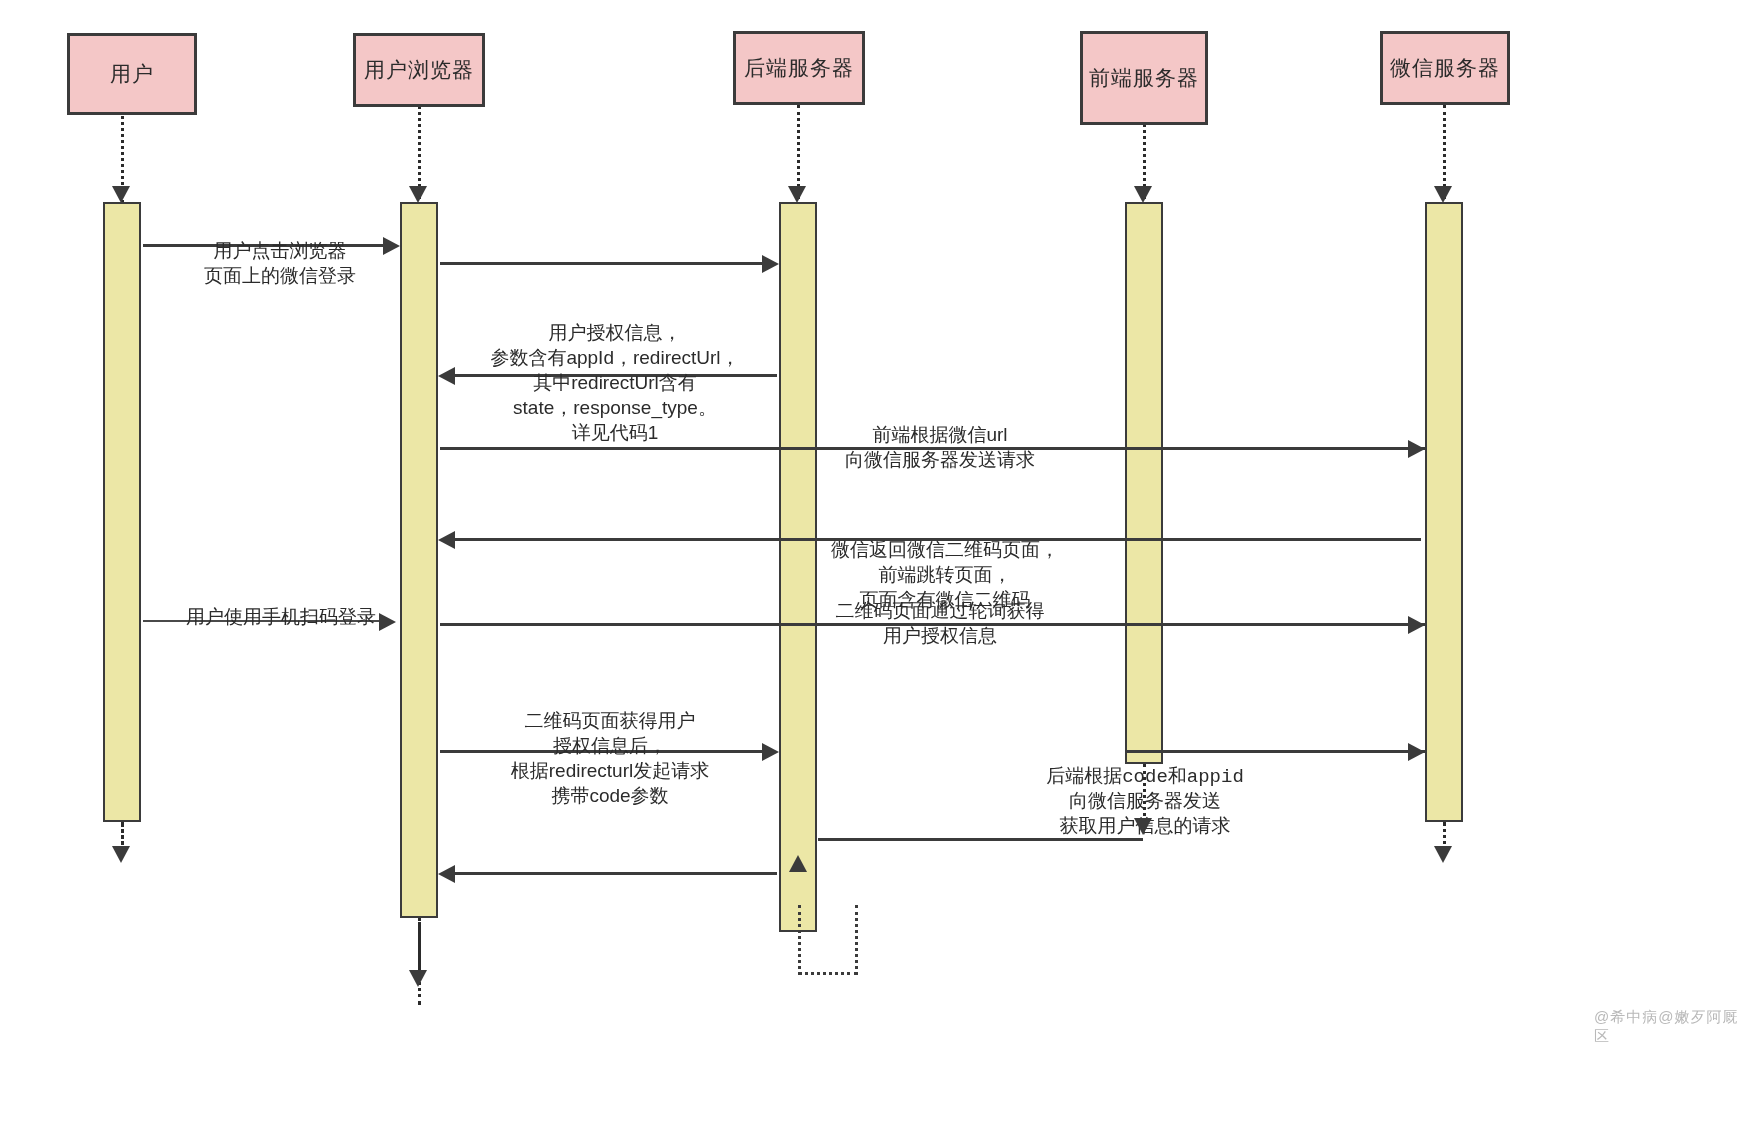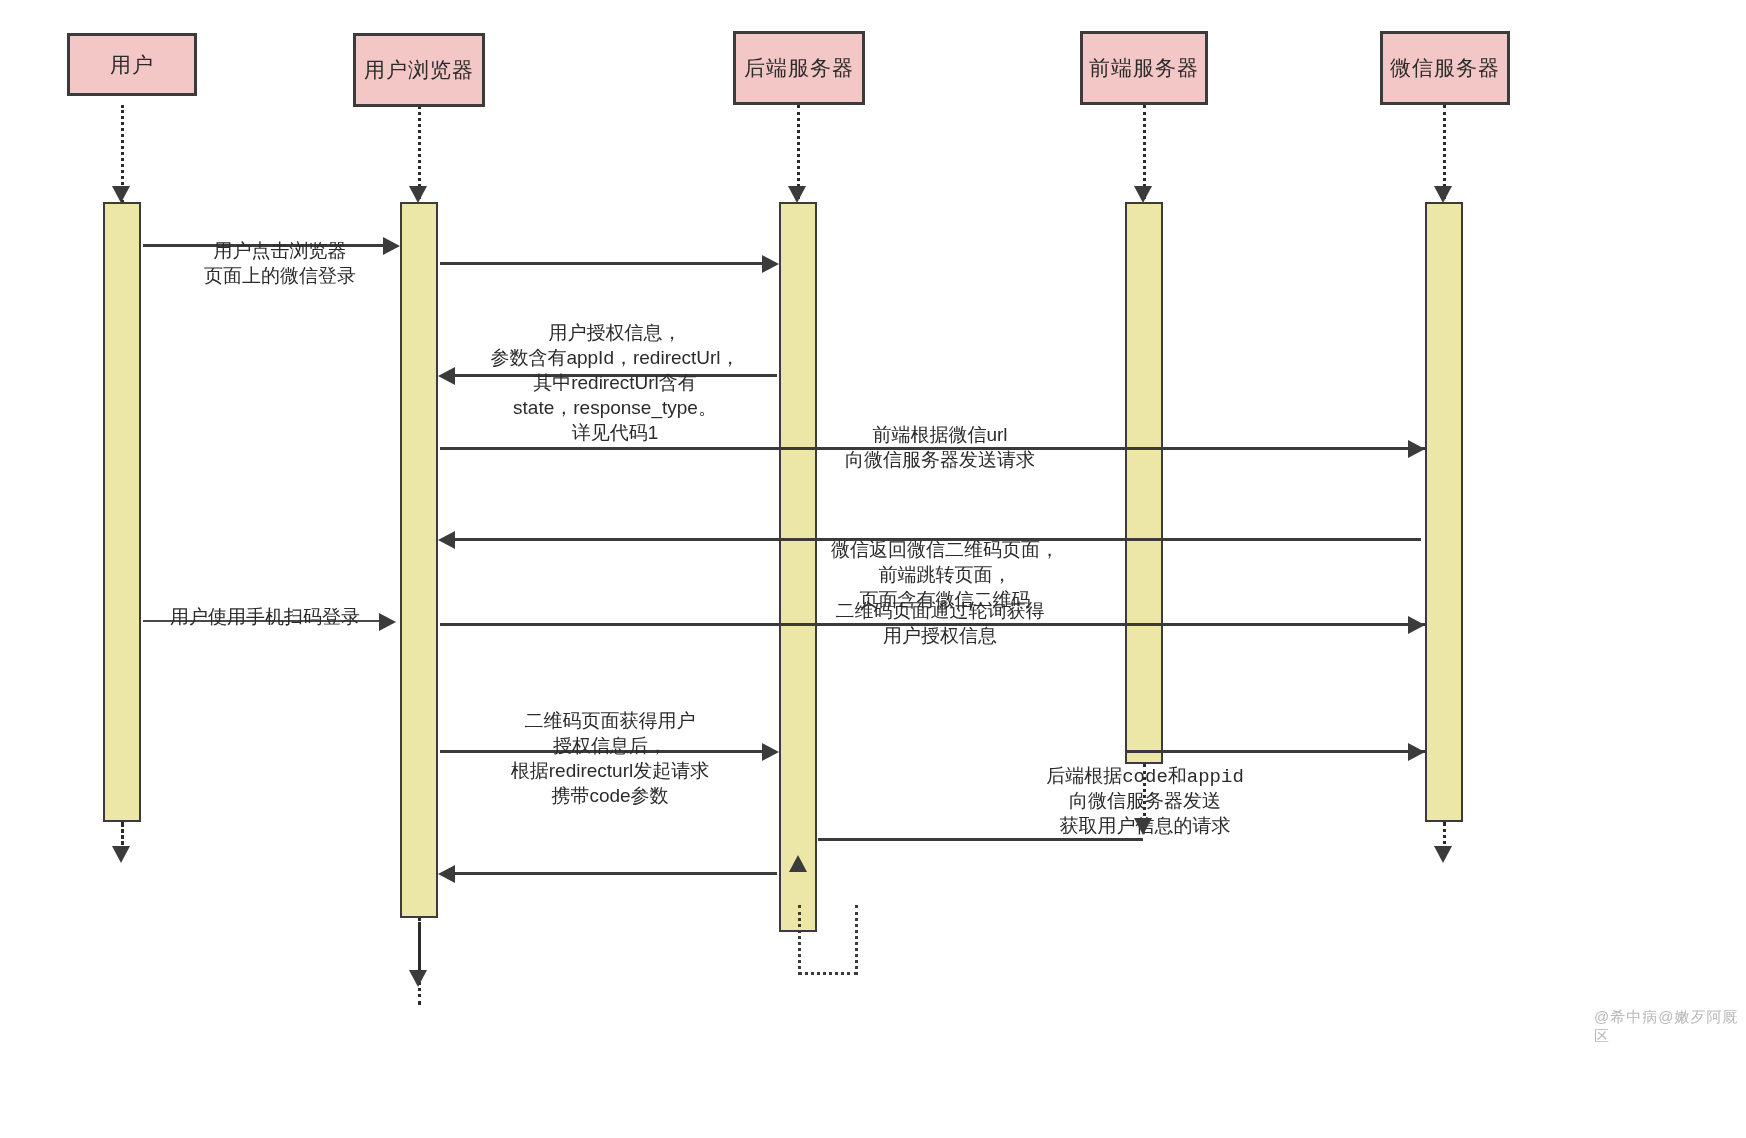--- a/index.html
+++ b/index.html
@@ -127,30 +127,30 @@
   <div class="arrow-head down" style="left:788px; top:186px;"></div>
   <div class="arrow-head down" style="left:1134px; top:186px;"></div>
   <div class="arrow-head down" style="left:1434px; top:186px;"></div>
 
   <div class="activation" style="left:103px;  top:202px; width:38px; height:620px;"></div>
   <div class="activation" style="left:400px;  top:202px; width:38px; height:716px;"></div>
   <div class="activation" style="left:779px;  top:202px; width:38px; height:730px;"></div>
   <div class="activation" style="left:1125px; top:202px; width:38px; height:562px;"></div>
   <div class="activation" style="left:1425px; top:202px; width:38px; height:620px;"></div>
 
-  <div class="actor-box" style="left:67px; top:33px; width:130px; height:63px;">
+  <div class="actor-box" style="left:67px; top:33px; width:130px; height:82px;">
     <span>用户</span>
   </div>
   <div class="actor-box" style="left:353px; top:33px; width:132px; height:74px;">
     <span>用户浏览器</span>
   </div>
   <div class="actor-box" style="left:733px; top:31px; width:132px; height:74px;">
     <span>后端服务器</span>
   </div>
-  <div class="actor-box" style="left:1080px; top:31px; width:128px; height:74px;">
+  <div class="actor-box" style="left:1080px; top:31px; width:128px; height:94px;">
     <span>前端服务器</span>
   </div>
   <div class="actor-box" style="left:1380px; top:31px; width:130px; height:74px;">
     <span>微信服务器</span>
   </div>
 
   <div class="msg-line" style="left:143px; top:244px; width:240px;"></div>
   <div class="arrow-head right" style="left:383px; top:237px;"></div>
   <div class="msg-label" style="left:160px; top:238px; width:240px;">用户点击浏览器
 页面上的微信登录</div>
@@ -172,21 +172,21 @@
 向微信服务器发送请求</div>
 
   <div class="msg-line" style="left:455px; top:538px; width:966px;"></div>
   <div class="arrow-head left" style="left:438px; top:531px;"></div>
   <div class="msg-label" style="left:780px; top:505px; width:330px;margin-top:32px;">微信返回微信二维码页面，
 前端跳转页面，
 页面含有微信二维码</div>
 
   <div class="msg-line thin" style="left:143px; top:620px; width:240px;"></div>
   <div class="arrow-head right" style="left:379px; top:613px;"></div>
-  <div class="msg-label" style="left:150px; top:604px; width:230px;text-align:center;">用户使用手机扫码登录</div>
+  <div class="msg-label" style="left:166px; top:604px; width:230px;text-align:center;">用户使用手机扫码登录</div>
 
   <div class="msg-line" style="left:440px; top:623px; width:986px;"></div>
   <div class="arrow-head right" style="left:1408px; top:616px;"></div>
   <div class="msg-label" style="left:790px; top:598px; width:300px;font-family:Liberation Serif, serif;">二维码页面通过轮询获得
 用户授权信息</div>
 
   <div class="msg-line" style="left:440px; top:750px; width:322px;"></div>
   <div class="arrow-head right" style="left:762px; top:743px;"></div>
   <div class="msg-label" style="left:460px; top:708px; width:300px;">二维码页面获得用户
 授权信息后，

